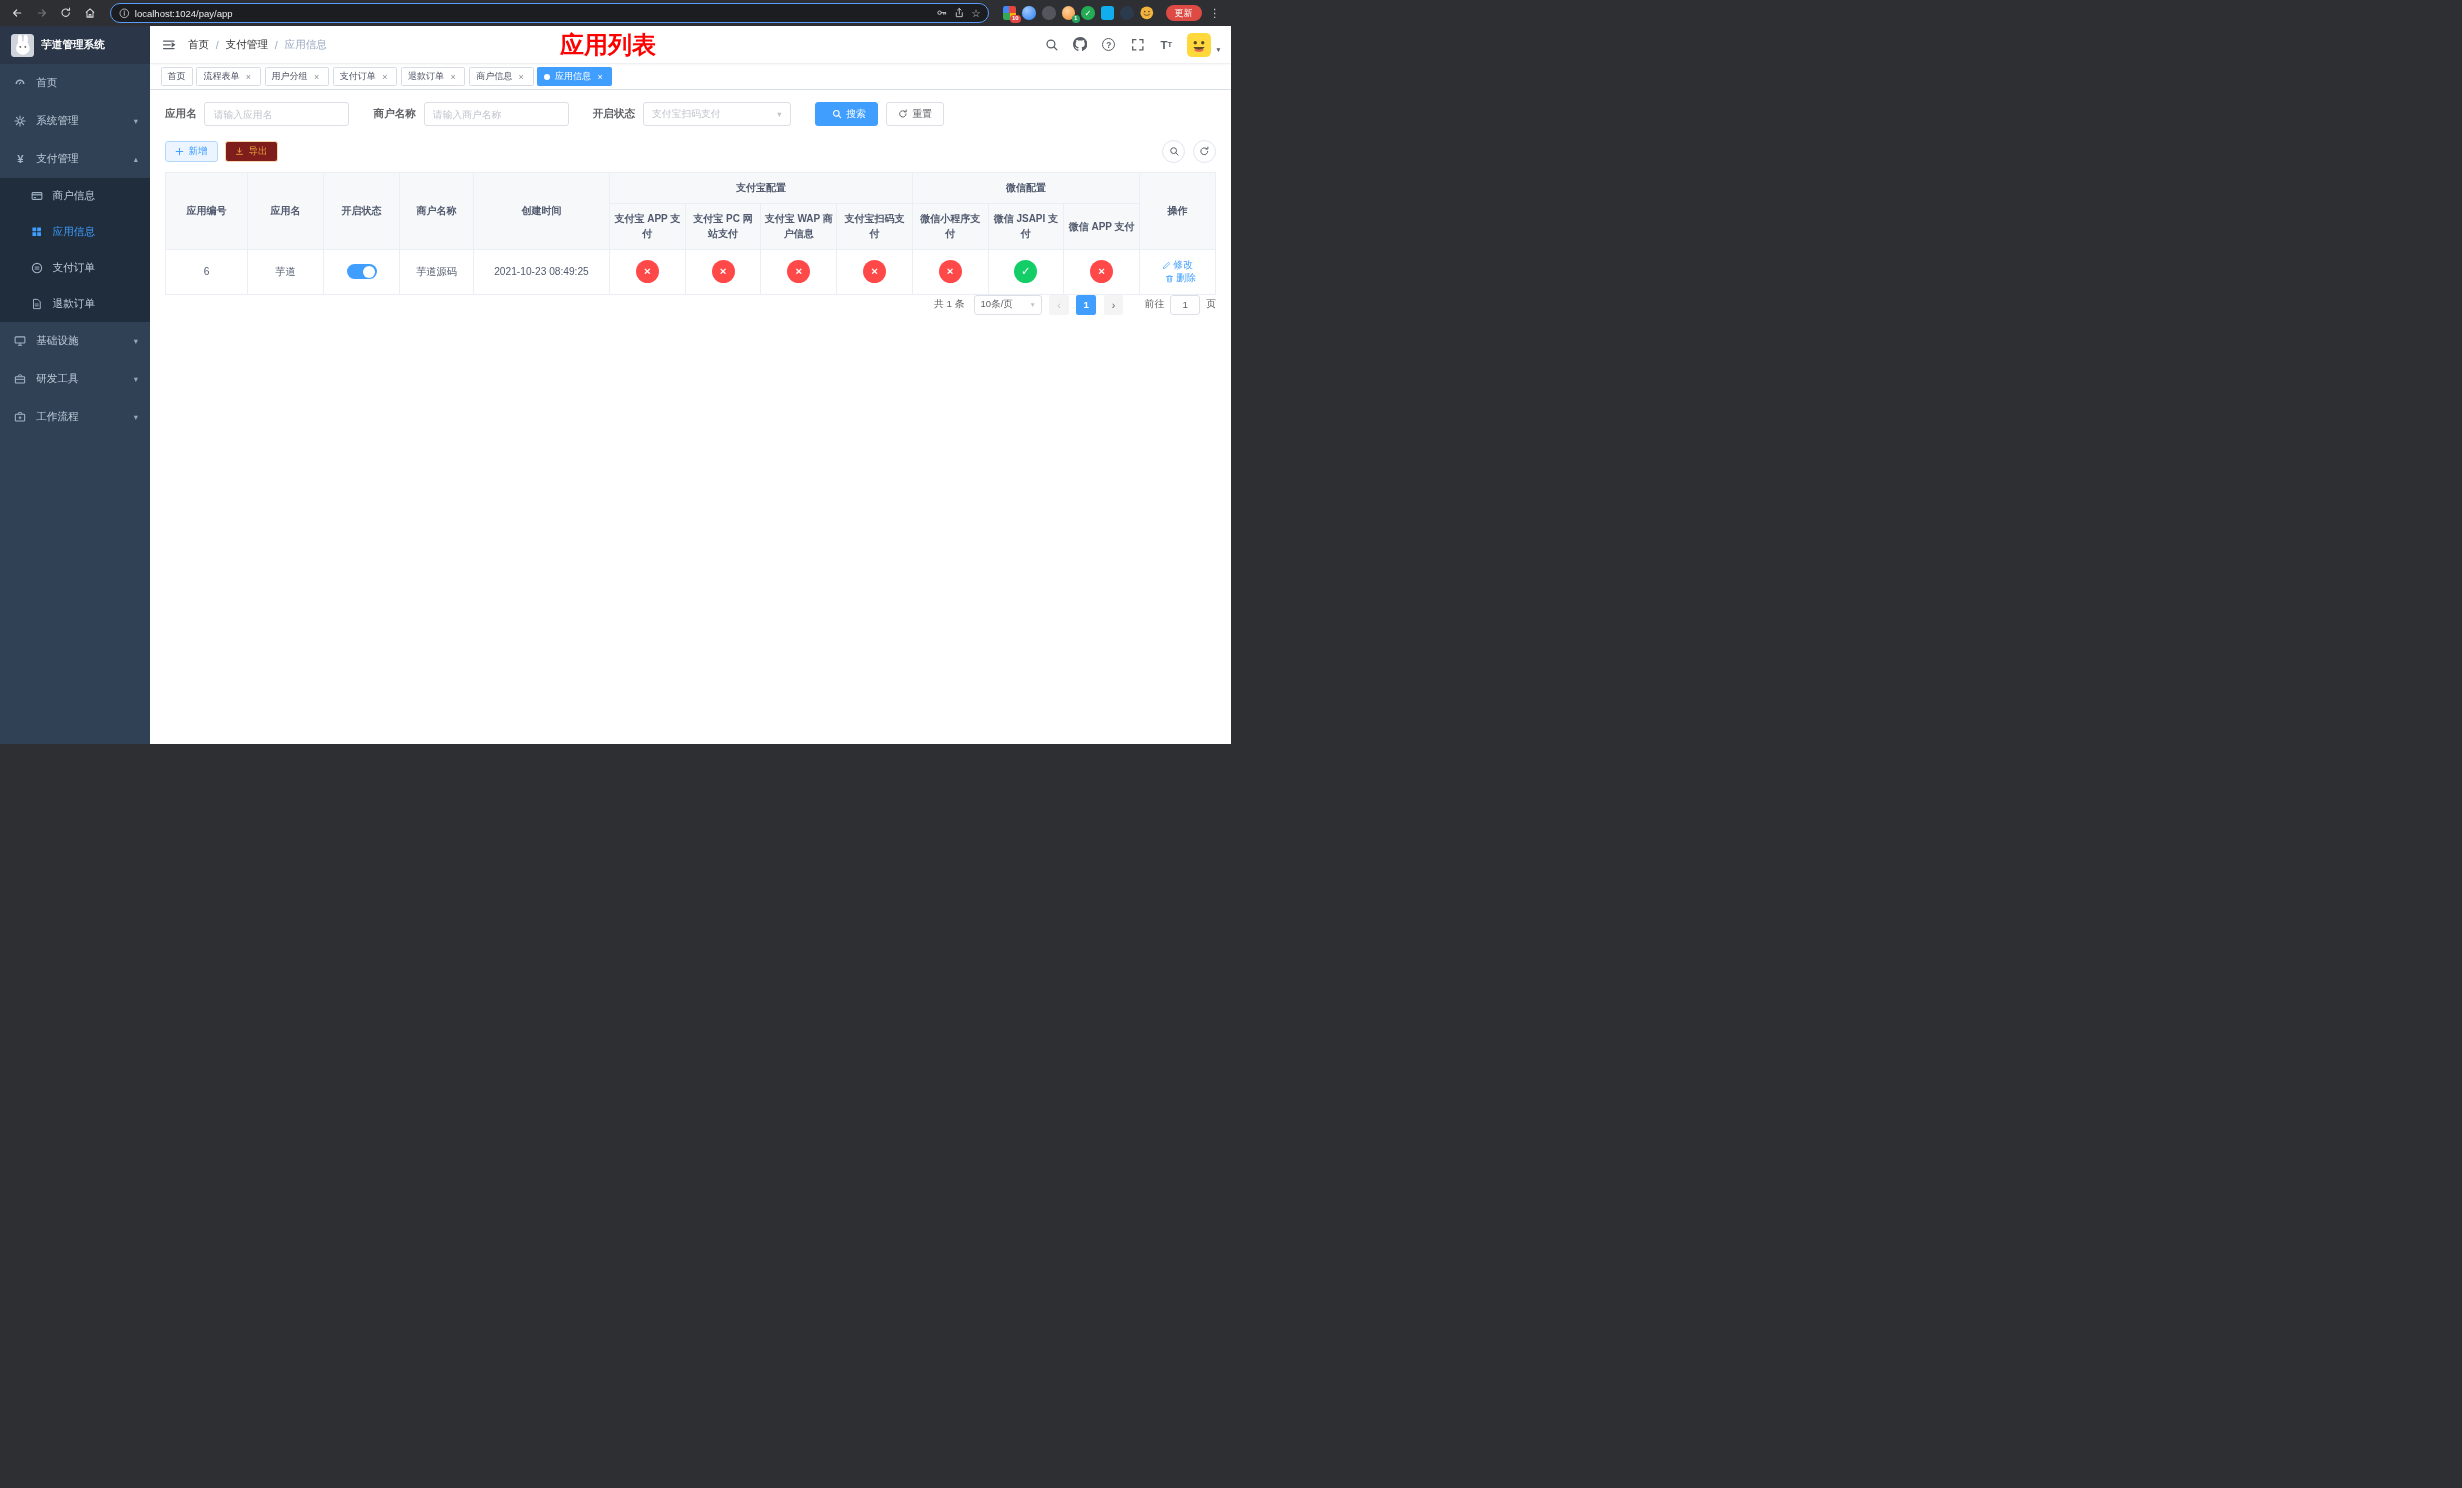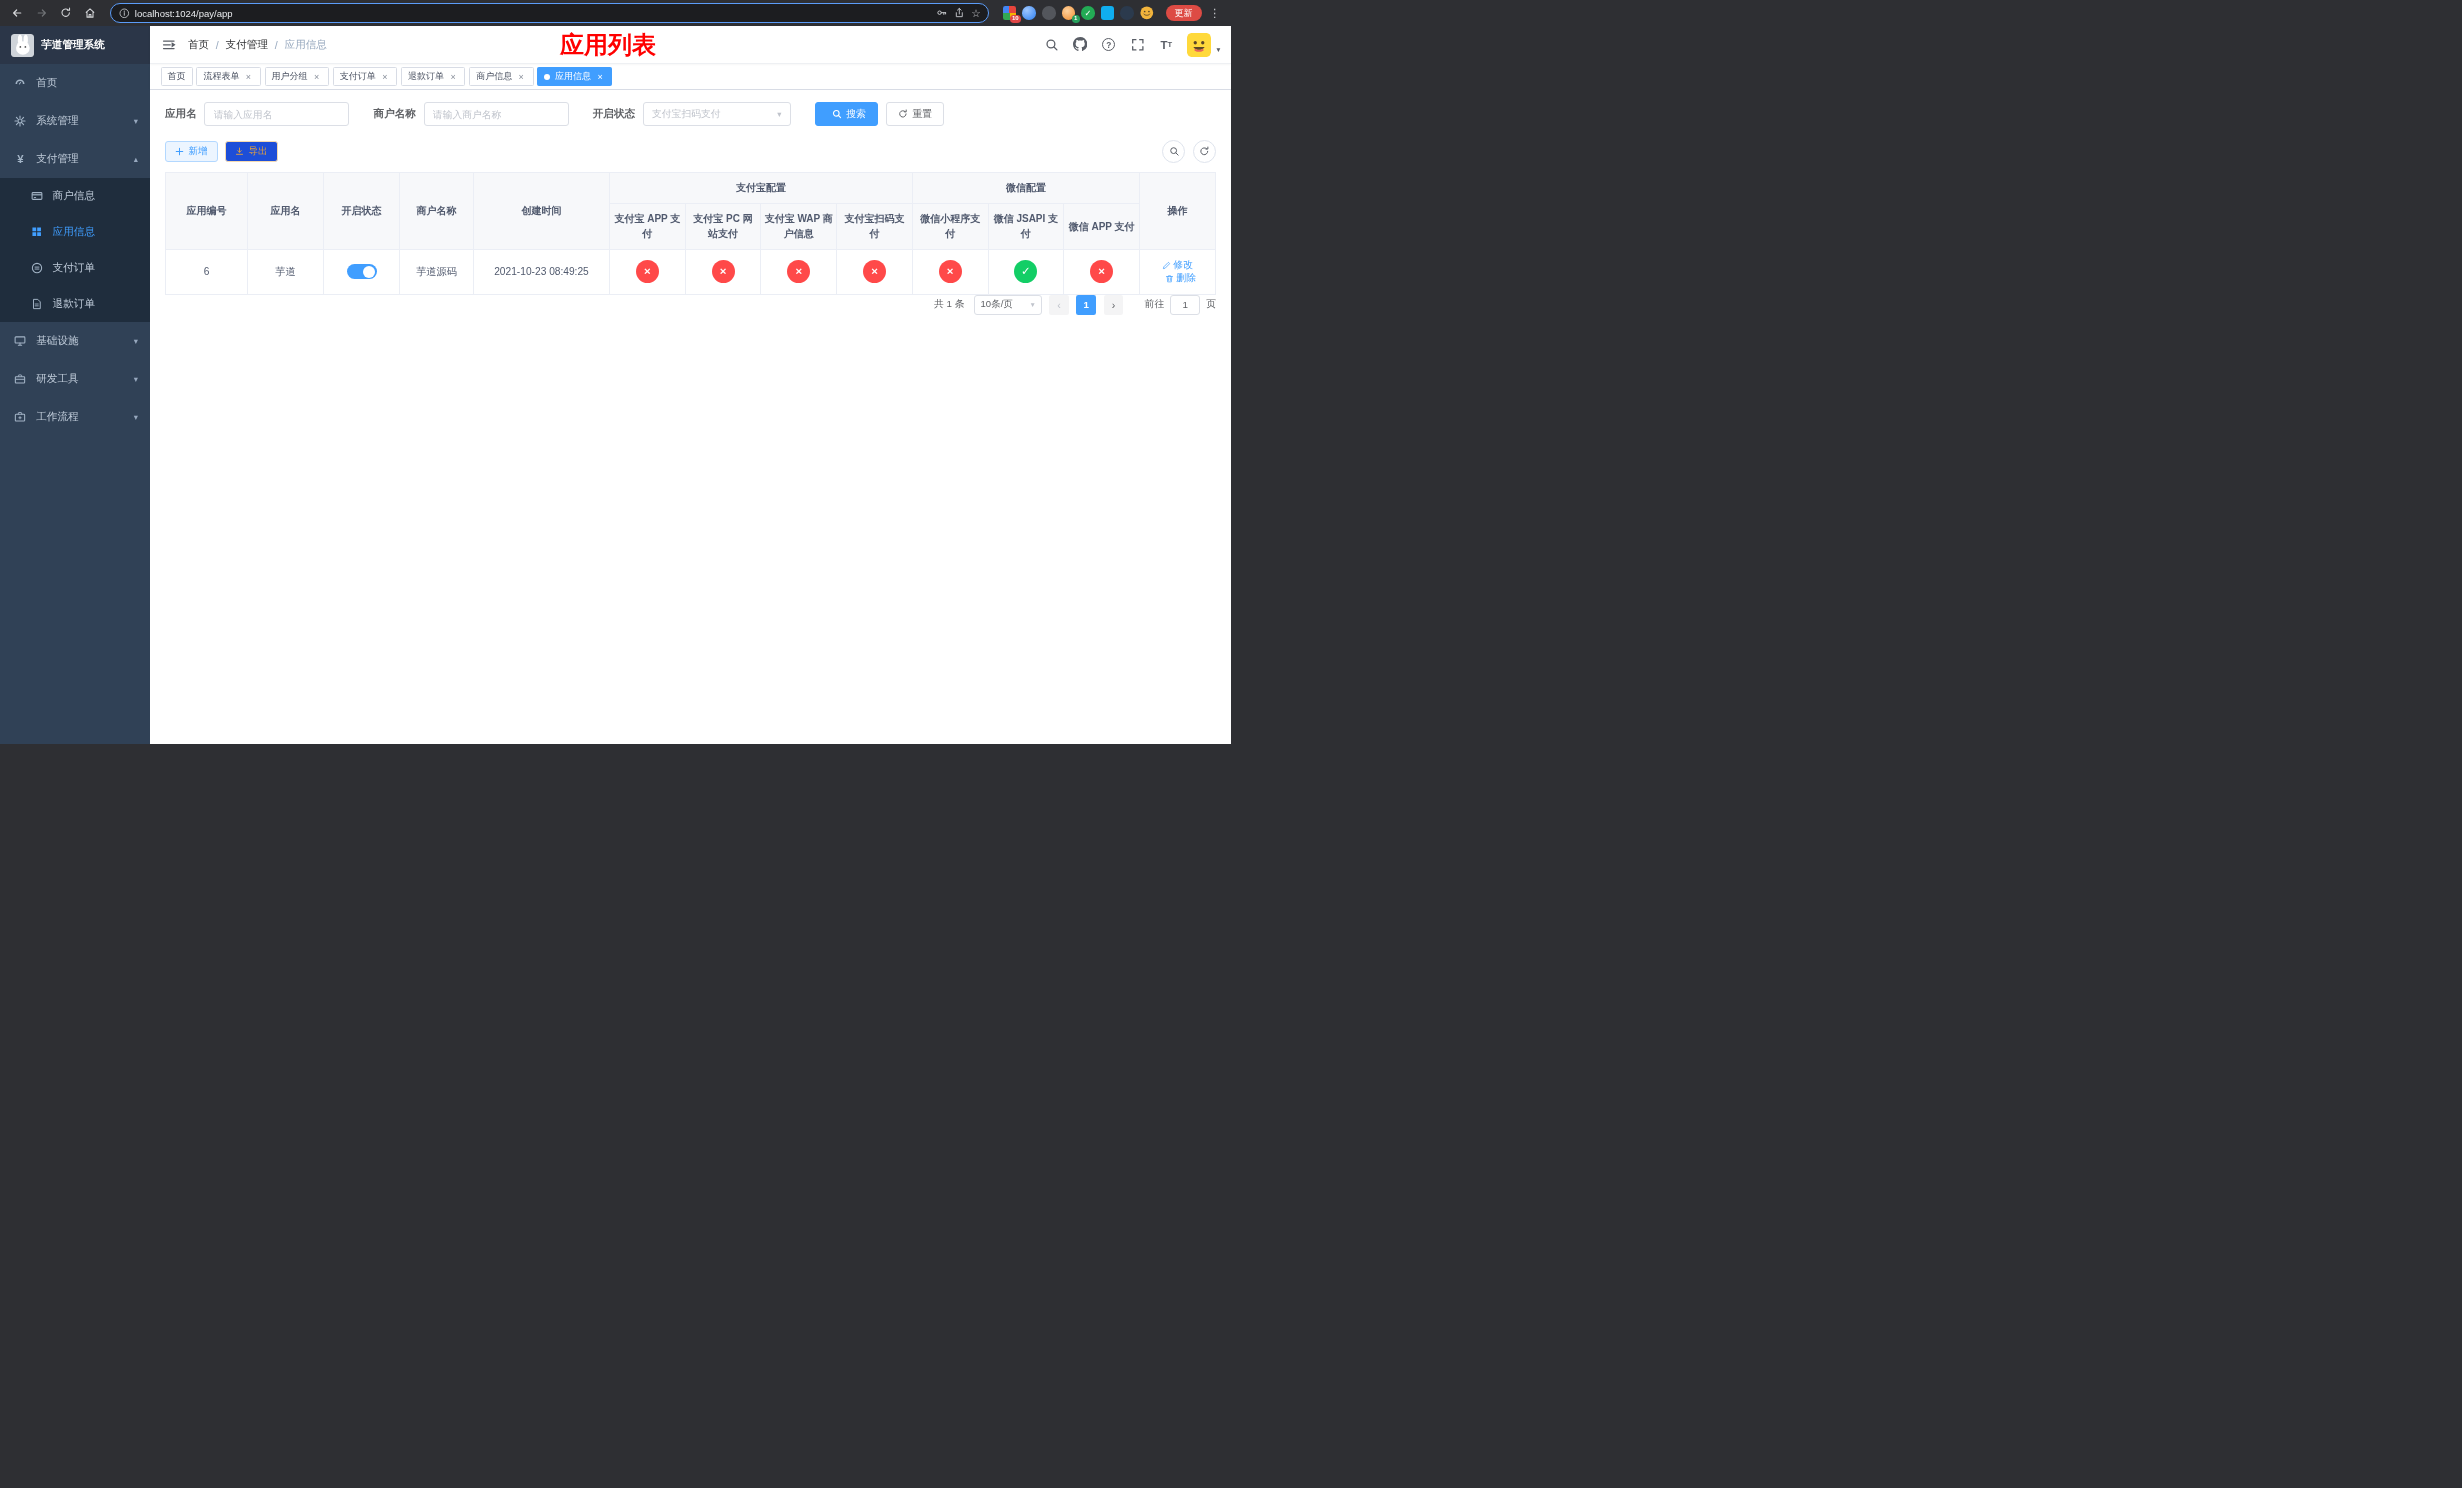--- a/index.html
+++ b/index.html
@@ -78,21 +78,21 @@
   .f-input input::placeholder { color:#c0c4cc; }
   .f-select { width:148px; justify-content:space-between; cursor:pointer; }
   .f-select .ph { color:#c0c4cc; }
   .f-select .caret { color:#c0c4cc; font-size:8.3px; }
   .gap-lg { width:9px; }
 
   .btn { height:24px; border-radius:3px; font-size:9.8px; display:inline-flex; align-items:center; gap:4.5px; padding:0 11.4px; cursor:pointer; border:0.8px solid #dcdfe6; background:#fff; color:#606266; white-space:nowrap; }
   .btn-primary { background:#409eff; border-color:#409eff; color:#fff;padding-left:16px; }
   .btn-sm { height:21px; padding:0 9px; font-size:9.5px; }
   .btn-plain-primary { background:#ecf5ff; border-color:#b3d8ff; color:#409eff; }
-  .btn-plain-warning { background:#1d4ed8; border-color:#f5dab1; color:#e6a23c; }
+  .btn-plain-warning { background:#7f1d1d; border-color:#f5dab1; color:#e6a23c; }
 
   .toolbar-row { display:flex; align-items:center; gap:7.6px; margin-bottom:9px; }
   .tool-circles { margin-left:auto; display:flex; gap:7.6px; }
   .circle-btn { width:23px; height:23px; border-radius:50%; border:0.8px solid #dfe4ed; background:#fff; color:#5a5e66; display:flex; align-items:center; justify-content:center; cursor:pointer; }
 
   
   table.data-table { width:100%; border-collapse:collapse; table-layout:fixed; }
   .data-table th, .data-table td { border:0.8px solid #ebeef5; text-align:center; vertical-align:middle; }
   .data-table th { background:#f7f8fa; color:#515a6e; font-size:10px; font-weight:700; padding:7.6px 3px; line-height:1.5; }
   .data-table td { color:#515a6e; font-size:10.2px; padding:9px 3px; height:43px; background:#fff; }

